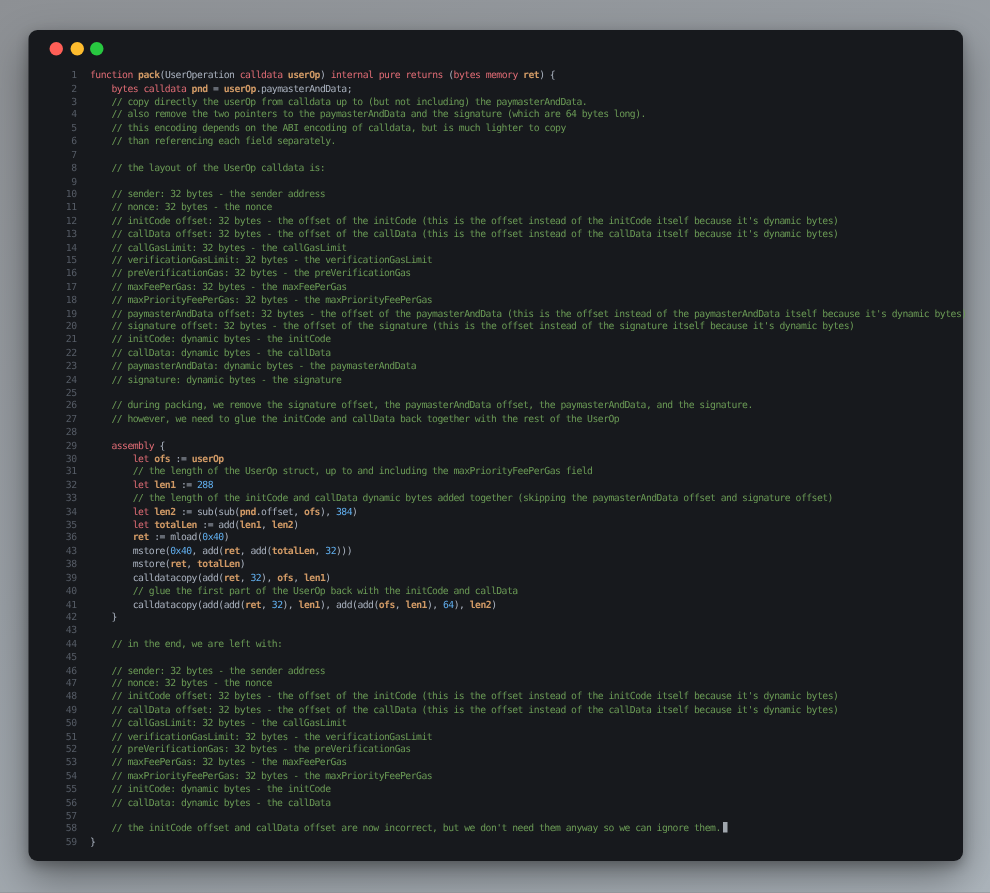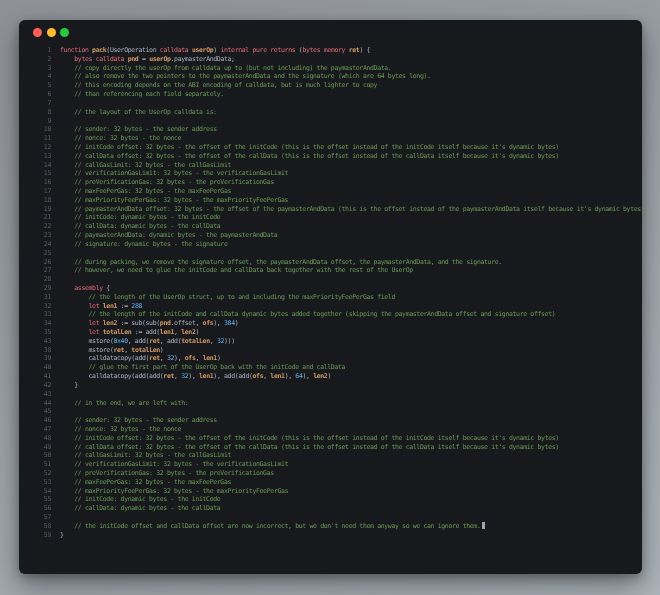--- a/index.html
+++ b/index.html
@@ -108,20 +108,24 @@
       </div>
       <div class="line">
         <span class="ln">18</span>
         <span class="lc">    <span class="tok-c">// maxPriorityFeePerGas: 32 bytes - the maxPriorityFeePerGas</span></span>
       </div>
       <div class="line">
         <span class="ln">19</span>
         <span class="lc">    <span class="tok-c">// paymasterAndData offset: 32 bytes - the offset of the paymasterAndData (this is the offset instead of the paymasterAndData itself because it's dynamic bytes)</span></span>
       </div>
       <div class="line">
+        <span class="ln">20</span>
+        <span class="lc">    <span class="tok-c">// signature offset: 32 bytes - the offset of the signature (this is the offset instead of the signature itself because it's dynamic bytes)</span></span>
+      </div>
+      <div class="line">
         <span class="ln">21</span>
         <span class="lc">    <span class="tok-c">// initCode: dynamic bytes - the initCode</span></span>
       </div>
       <div class="line">
         <span class="ln">22</span>
         <span class="lc">    <span class="tok-c">// callData: dynamic bytes - the callData</span></span>
       </div>
       <div class="line">
         <span class="ln">23</span>
         <span class="lc">    <span class="tok-c">// paymasterAndData: dynamic bytes - the paymasterAndData</span></span>
@@ -144,38 +148,46 @@
       </div>
       <div class="line">
         <span class="ln">28</span>
         <span class="lc"></span>
       </div>
       <div class="line">
         <span class="ln">29</span>
         <span class="lc">    <span class="tok-k">assembly</span><span class="tok-p"> {</span></span>
       </div>
       <div class="line">
+        <span class="ln">30</span>
+        <span class="lc">        <span class="tok-k">let </span><span class="tok-v">ofs</span><span class="tok-p"> := </span><span class="tok-v">userOp</span></span>
+      </div>
+      <div class="line">
         <span class="ln">31</span>
         <span class="lc">        <span class="tok-c">// the length of the UserOp struct, up to and including the maxPriorityFeePerGas field</span></span>
       </div>
       <div class="line">
         <span class="ln">32</span>
         <span class="lc">        <span class="tok-k">let </span><span class="tok-v">len1</span><span class="tok-p"> := </span><span class="tok-n">288</span></span>
       </div>
       <div class="line">
         <span class="ln">33</span>
         <span class="lc">        <span class="tok-c">// the length of the initCode and callData dynamic bytes added together (skipping the paymasterAndData offset and signature offset)</span></span>
       </div>
       <div class="line">
         <span class="ln">34</span>
         <span class="lc">        <span class="tok-k">let </span><span class="tok-v">len2</span><span class="tok-p"> := sub(sub(</span><span class="tok-v">pnd</span><span class="tok-p">.offset, </span><span class="tok-v">ofs</span><span class="tok-p">), </span><span class="tok-n">384</span><span class="tok-p">)</span></span>
       </div>
       <div class="line">
         <span class="ln">35</span>
         <span class="lc">        <span class="tok-k">let </span><span class="tok-v">totalLen</span><span class="tok-p"> := add(</span><span class="tok-v">len1</span><span class="tok-p">, </span><span class="tok-v">len2</span><span class="tok-p">)</span></span>
+      </div>
+      <div class="line">
+        <span class="ln">36</span>
+        <span class="lc">        <span class="tok-v">ret</span><span class="tok-p"> := mload(</span><span class="tok-n">0x40</span><span class="tok-p">)</span></span>
       </div>
       <div class="line">
         <span class="ln">43</span>
         <span class="lc">        <span class="tok-p">mstore(</span><span class="tok-n">0x40</span><span class="tok-p">, add(</span><span class="tok-v">ret</span><span class="tok-p">, add(</span><span class="tok-v">totalLen</span><span class="tok-p">, </span><span class="tok-n">32</span><span class="tok-p">)))</span></span>
       </div>
       <div class="line">
         <span class="ln">38</span>
         <span class="lc">        <span class="tok-p">mstore(</span><span class="tok-v">ret</span><span class="tok-p">, </span><span class="tok-v">totalLen</span><span class="tok-p">)</span></span>
       </div>
       <div class="line">

